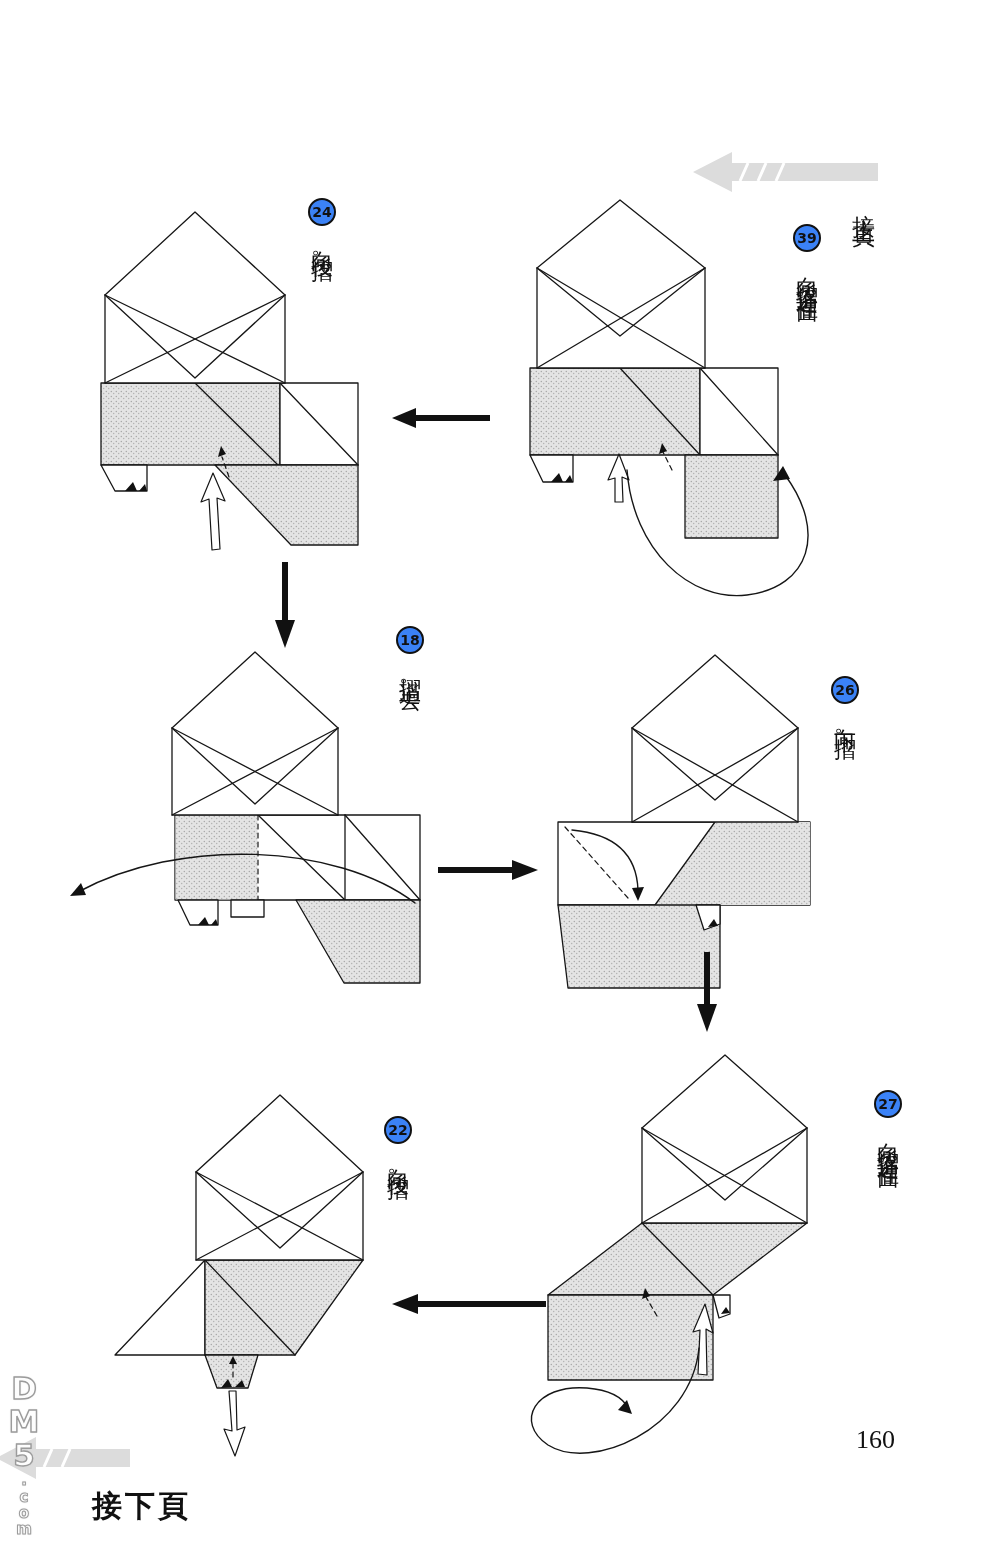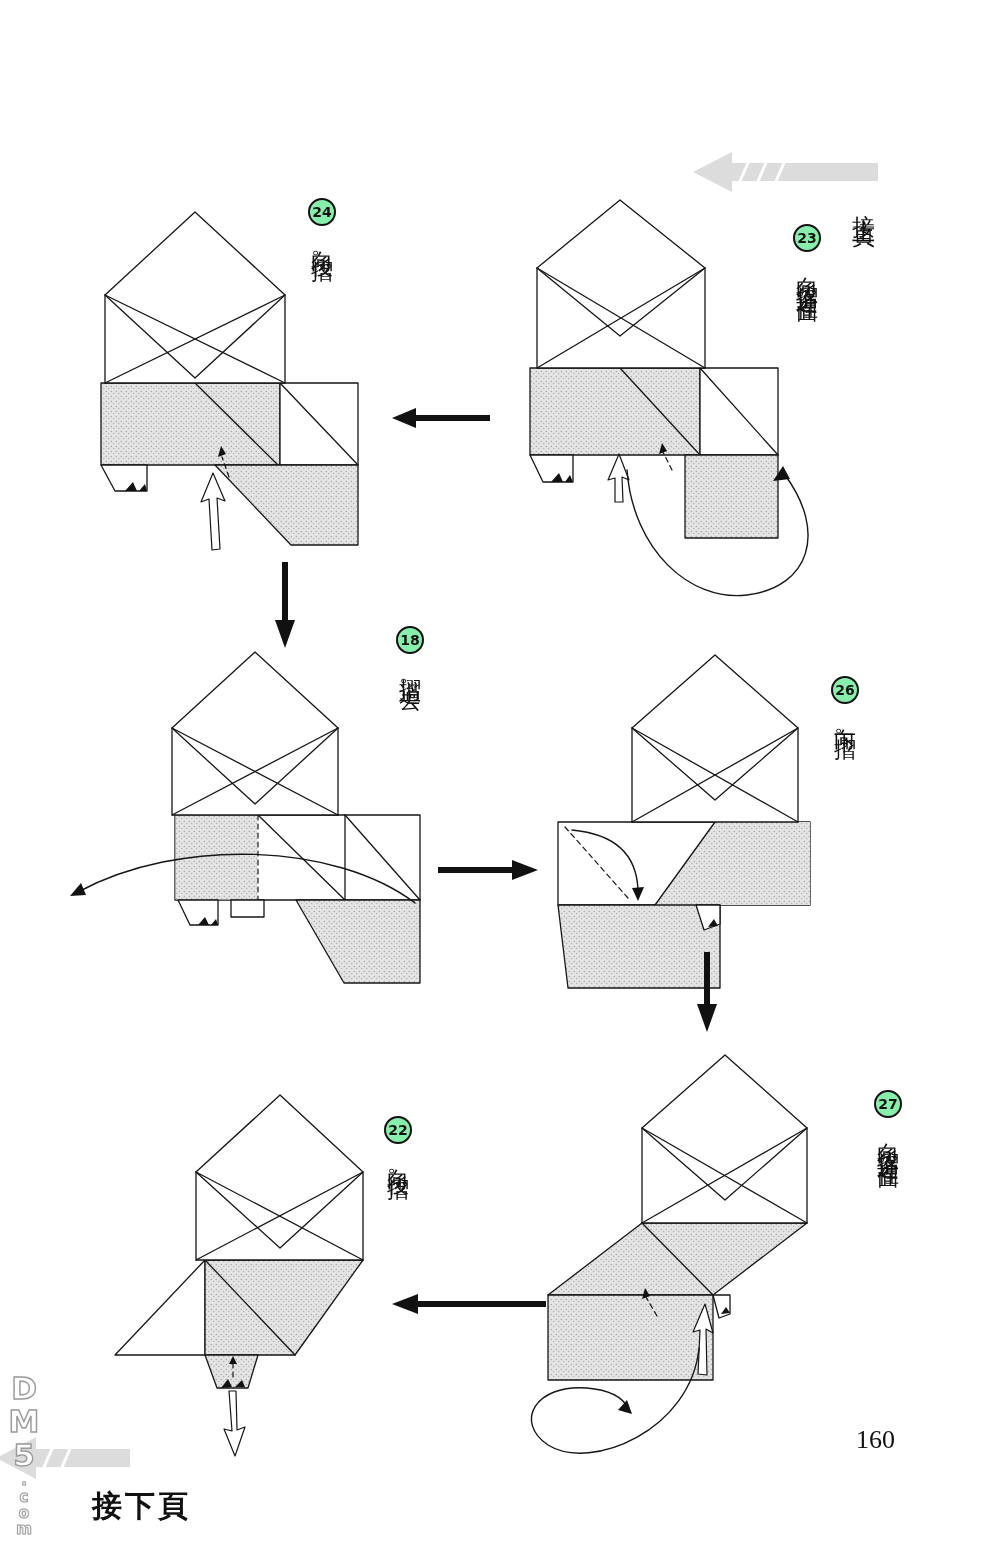--- a/index.html
+++ b/index.html
@@ -14,21 +14,21 @@
   svg { display:block; overflow:visible; }
 
   .vtext {
     writing-mode:vertical-rl; text-orientation:upright;
     font-size:23px; line-height:1; letter-spacing:6px; color:#111;
   }
   .step { display:flex; flex-direction:column; align-items:center; gap:7px; }
   .badge {
     width:28px; height:28px; border:2.2px solid #111; border-radius:50%;
     display:flex; align-items:center; justify-content:center;
-    font-weight:bold; font-size:14px; color:#111; background:#86efac;
+    font-weight:bold; font-size:14px; color:#111; background:#3b82f6;
   }
   .step .vtext { font-size:22px; letter-spacing:5px; }
 
   .footer-link { font-size:30px; font-weight:bold; letter-spacing:3px; color:#111; }
   .pageno { font-family:"Liberation Serif","DejaVu Serif",serif; font-size:26px; color:#111; }
 
   .watermark {
     display:flex; flex-direction:column; align-items:center; line-height:1.08;
     font-weight:bold; color:#fdfdfd;
     -webkit-text-stroke:1.4px #9b9b9b;
@@ -45,21 +45,21 @@
 
   <svg class="abs" style="left:688px;top:146px" width="195" height="52" viewBox="0 0 195 52">
     <polygon points="44,6 44,17 190,17 190,35 44,35 44,46 5,26" fill="#dcdcdc"></polygon>
     <path d="M60,17 L52,35 M78,17 L70,35 M96,17 L88,35" stroke="#ffffff" stroke-width="3" fill="none"></path>
   </svg>
 
   <div class="abs vtext" style="left:852px;top:196px">接上頁</div>
 
   <div class="abs step" style="left:793px;top:224px">
     <div class="badge">
-      <span>23</span>
+      <span>39</span>
     </div>
     <div class="vtext">向後摺進裡面。</div>
   </div>
 
   <svg class="abs" style="left:515px;top:190px" width="330" height="440" viewBox="0 0 330 440">
     <defs>
       <pattern id="p23" width="5" height="5" patternUnits="userSpaceOnUse">
         <rect width="5" height="5" fill="#e4e4e4"></rect>
         <circle cx="1.3" cy="1.4" r="0.75" fill="#a8a8a8"></circle>
         <circle cx="3.7" cy="3.6" r="0.75" fill="#b4b4b4"></circle>

